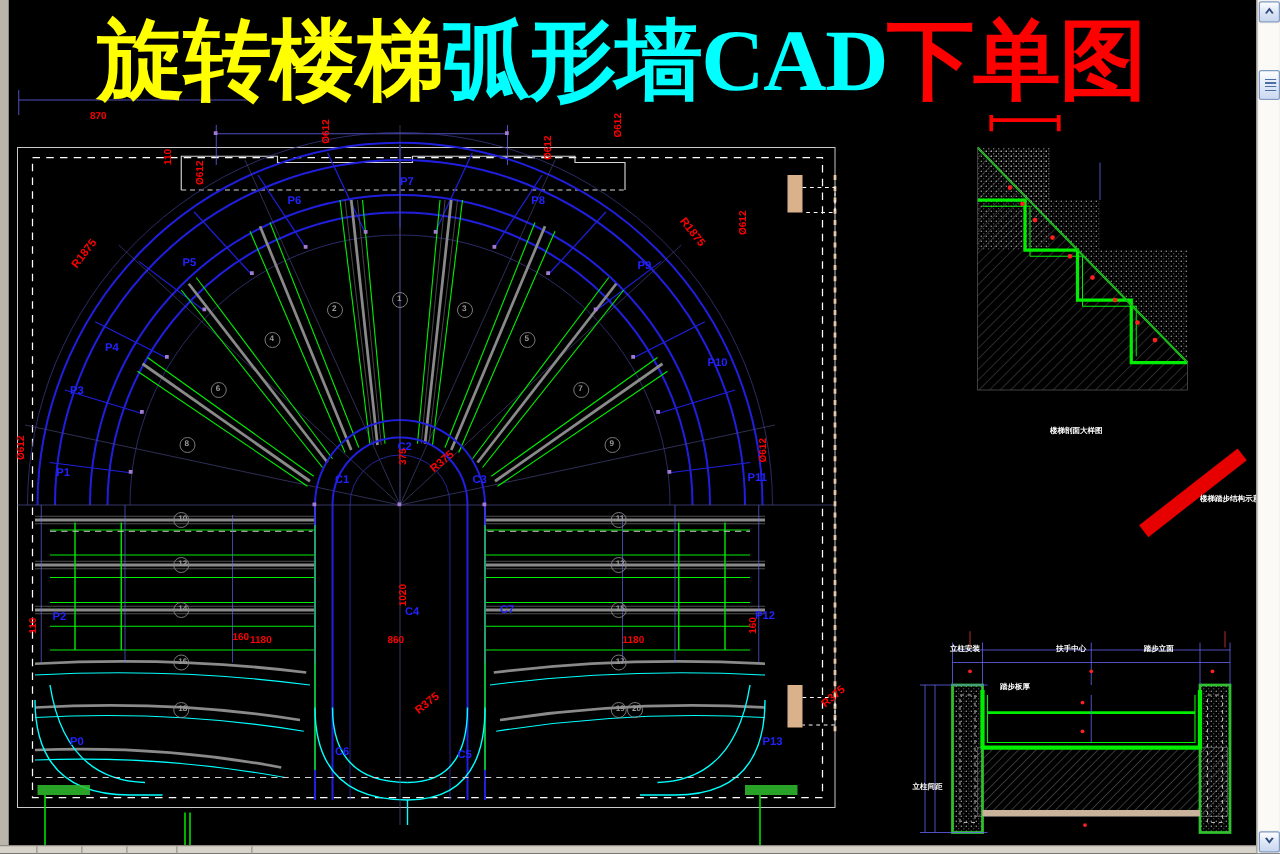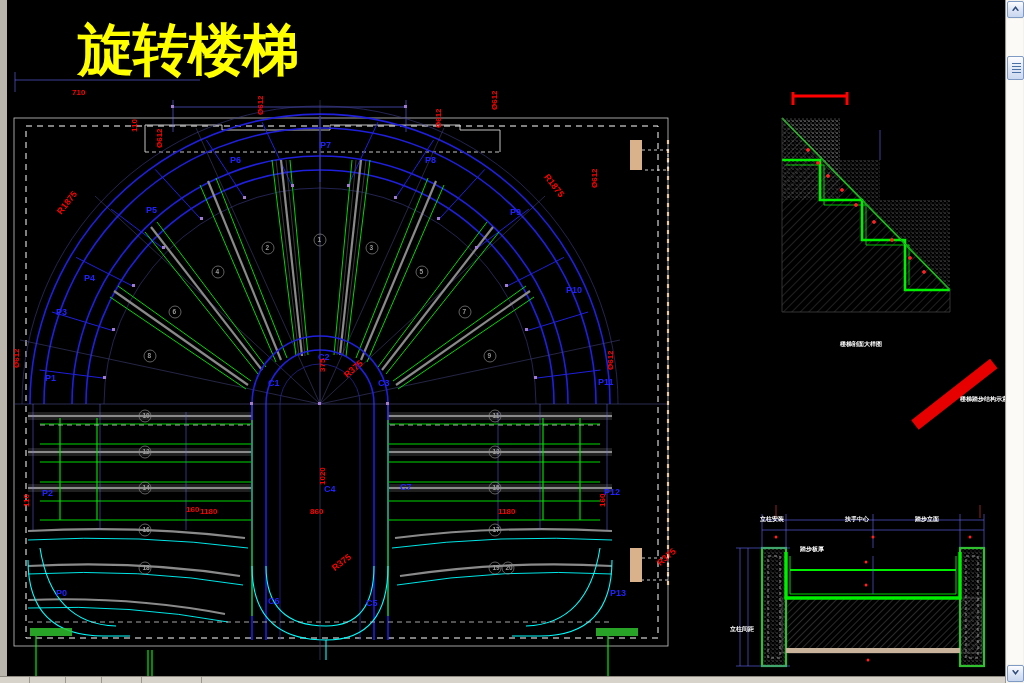--- a/index.html
+++ b/index.html
@@ -9,21 +9,21 @@
   #app { position:relative; width:1024px; height:683px; background:#000; }
 
   
   #canvas { position:absolute; left:0; top:0; width:1005px; height:676px;
             background:#000; overflow:hidden; }
   #canvas svg { position:absolute; left:0; top:0; }
 
   
   #title-overlay { position:absolute; left:0; top:0; width:1005px; height:100px;
      display:flex; align-items:center; pointer-events:none; }
-  .ttl { font-family:Liberation Sans, sans-serif; font-size:56px; font-weight:700;
+  .ttl { font-family:Liberation Serif, serif; font-size:70px; font-weight:700;
      line-height:1; letter-spacing:-1px; white-space:nowrap; }
   .ttl-a { color:#ffff00; margin-left:78px; }
   .ttl-b { color:#00ffff; }
   .ttl-c { color:#ff0000; }
 
   
   #vscroll { position:absolute; right:0; top:0; width:19px; height:683px;
      background:#f4f2ec; border-left:1px solid #9a978e; }
   .sb-btn { position:absolute; left:1px; width:17px; height:17px;
      background:linear-gradient(180deg,#fdfdff 0%,#dfe7f6 48%,#c8d6ef 100%);
@@ -453,21 +453,21 @@
         <span style="position: absolute; left: 378px; top: 378px; color: rgb(34, 34, 255); font-size: 9px; font-family: &quot;Liberation Sans&quot;, sans-serif; font-weight: bold; white-space: nowrap;">C3</span>
         <span style="position: absolute; left: 324px; top: 484px; color: rgb(34, 34, 255); font-size: 9px; font-family: &quot;Liberation Sans&quot;, sans-serif; font-weight: bold; white-space: nowrap;">C4</span>
         <span style="position: absolute; left: 366px; top: 598px; color: rgb(34, 34, 255); font-size: 9px; font-family: &quot;Liberation Sans&quot;, sans-serif; font-weight: bold; white-space: nowrap;">C5</span>
         <span style="position: absolute; left: 268px; top: 596px; color: rgb(34, 34, 255); font-size: 9px; font-family: &quot;Liberation Sans&quot;, sans-serif; font-weight: bold; white-space: nowrap;">C6</span>
         <span style="position: absolute; left: 400px; top: 482px; color: rgb(34, 34, 255); font-size: 9px; font-family: &quot;Liberation Sans&quot;, sans-serif; font-weight: bold; white-space: nowrap;">C7</span>
         <span style="position: absolute; left: 55px; top: 210px; color: rgb(255, 0, 0); font-size: 9px; font-family: &quot;Liberation Sans&quot;, sans-serif; font-weight: bold; white-space: nowrap; transform: rotate(-52deg); transform-origin: left top;">R1875</span>
         <span style="position: absolute; left: 550px; top: 172px; color: rgb(255, 0, 0); font-size: 9px; font-family: &quot;Liberation Sans&quot;, sans-serif; font-weight: bold; white-space: nowrap; transform: rotate(52deg); transform-origin: left top;">R1875</span>
         <span style="position: absolute; left: 342px; top: 372px; color: rgb(255, 0, 0); font-size: 9px; font-family: &quot;Liberation Sans&quot;, sans-serif; font-weight: bold; white-space: nowrap; transform: rotate(-40deg); transform-origin: left top;">R375</span>
         <span style="position: absolute; left: 330px; top: 565px; color: rgb(255, 0, 0); font-size: 9px; font-family: &quot;Liberation Sans&quot;, sans-serif; font-weight: bold; white-space: nowrap; transform: rotate(-38deg); transform-origin: left top;">R375</span>
         <span style="position: absolute; left: 655px; top: 560px; color: rgb(255, 0, 0); font-size: 9px; font-family: &quot;Liberation Sans&quot;, sans-serif; font-weight: bold; white-space: nowrap; transform: rotate(-40deg); transform-origin: left top;">R375</span>
-        <span style="position: absolute; left: 72px; top: 88px; color: rgb(255, 0, 0); font-size: 8px; font-family: &quot;Liberation Sans&quot;, sans-serif; font-weight: bold; white-space: nowrap;">710</span>
+        <span style="position: absolute; left: 72px; top: 88px; color: rgb(255, 0, 0); font-size: 8px; font-family: &quot;Liberation Sans&quot;, sans-serif; font-weight: bold; white-space: nowrap;">870</span>
         <span style="position: absolute; left: 256px; top: 115px; color: rgb(255, 0, 0); font-size: 8px; font-family: &quot;Liberation Sans&quot;, sans-serif; font-weight: bold; white-space: nowrap; transform: rotate(-90deg); transform-origin: left top;">Ø612</span>
         <span style="position: absolute; left: 490px; top: 110px; color: rgb(255, 0, 0); font-size: 8px; font-family: &quot;Liberation Sans&quot;, sans-serif; font-weight: bold; white-space: nowrap; transform: rotate(-90deg); transform-origin: left top;">Ø612</span>
         <span style="position: absolute; left: 155px; top: 148px; color: rgb(255, 0, 0); font-size: 8px; font-family: &quot;Liberation Sans&quot;, sans-serif; font-weight: bold; white-space: nowrap; transform: rotate(-90deg); transform-origin: left top;">Ø612</span>
         <span style="position: absolute; left: 434px; top: 128px; color: rgb(255, 0, 0); font-size: 8px; font-family: &quot;Liberation Sans&quot;, sans-serif; font-weight: bold; white-space: nowrap; transform: rotate(-90deg); transform-origin: left top;">Ø612</span>
         <span style="position: absolute; left: 590px; top: 188px; color: rgb(255, 0, 0); font-size: 8px; font-family: &quot;Liberation Sans&quot;, sans-serif; font-weight: bold; white-space: nowrap; transform: rotate(-90deg); transform-origin: left top;">Ø612</span>
         <span style="position: absolute; left: 12px; top: 368px; color: rgb(255, 0, 0); font-size: 8px; font-family: &quot;Liberation Sans&quot;, sans-serif; font-weight: bold; white-space: nowrap; transform: rotate(-90deg); transform-origin: left top;">Ø612</span>
         <span style="position: absolute; left: 606px; top: 370px; color: rgb(255, 0, 0); font-size: 8px; font-family: &quot;Liberation Sans&quot;, sans-serif; font-weight: bold; white-space: nowrap; transform: rotate(-90deg); transform-origin: left top;">Ø612</span>
         <span style="position: absolute; left: 130px; top: 132px; color: rgb(255, 0, 0); font-size: 8px; font-family: &quot;Liberation Sans&quot;, sans-serif; font-weight: bold; white-space: nowrap; transform: rotate(-90deg); transform-origin: left top;">110</span>
         <span style="position: absolute; left: 186px; top: 505px; color: rgb(255, 0, 0); font-size: 8px; font-family: &quot;Liberation Sans&quot;, sans-serif; font-weight: bold; white-space: nowrap;">160</span>
         <span style="position: absolute; left: 200px; top: 507px; color: rgb(255, 0, 0); font-size: 8px; font-family: &quot;Liberation Sans&quot;, sans-serif; font-weight: bold; white-space: nowrap;">1180</span>
@@ -501,20 +501,22 @@
         <span style="position: absolute; left: 960px; top: 395px; color: rgb(255, 255, 255); font-size: 6px; font-family: &quot;Liberation Sans&quot;, sans-serif; font-weight: bold; white-space: nowrap;">楼梯踏步结构示意</span>
         <span style="position: absolute; left: 760px; top: 515px; color: rgb(255, 255, 255); font-size: 6px; font-family: &quot;Liberation Sans&quot;, sans-serif; font-weight: bold; white-space: nowrap;">立柱安装</span>
         <span style="position: absolute; left: 845px; top: 515px; color: rgb(255, 255, 255); font-size: 6px; font-family: &quot;Liberation Sans&quot;, sans-serif; font-weight: bold; white-space: nowrap;">扶手中心</span>
         <span style="position: absolute; left: 915px; top: 515px; color: rgb(255, 255, 255); font-size: 6px; font-family: &quot;Liberation Sans&quot;, sans-serif; font-weight: bold; white-space: nowrap;">踏步立面</span>
         <span style="position: absolute; left: 800px; top: 545px; color: rgb(255, 255, 255); font-size: 6px; font-family: &quot;Liberation Sans&quot;, sans-serif; font-weight: bold; white-space: nowrap;">踏步板厚</span>
         <span style="position: absolute; left: 730px; top: 625px; color: rgb(255, 255, 255); font-size: 6px; font-family: &quot;Liberation Sans&quot;, sans-serif; font-weight: bold; white-space: nowrap;">立柱间距</span>
       </div>
 
     <div id="title-overlay">
       <span class="ttl ttl-a">旋转楼梯</span>
+      <span class="ttl ttl-b">弧形墙CAD</span>
+      <span class="ttl ttl-c">下单图</span>
     </div>
   </div>
 
   <div id="leftedge"></div>
 
   <div id="vscroll">
     <div class="sb-btn" id="sb-up">
       <svg width="9" height="7" viewBox="0 0 9 7">
           <path d="M4.5 1 L8 5.5 L6.5 6 L4.5 3.4 L2.5 6 L1 5.5 Z" fill="#2d4a7a"></path>
         </svg>

